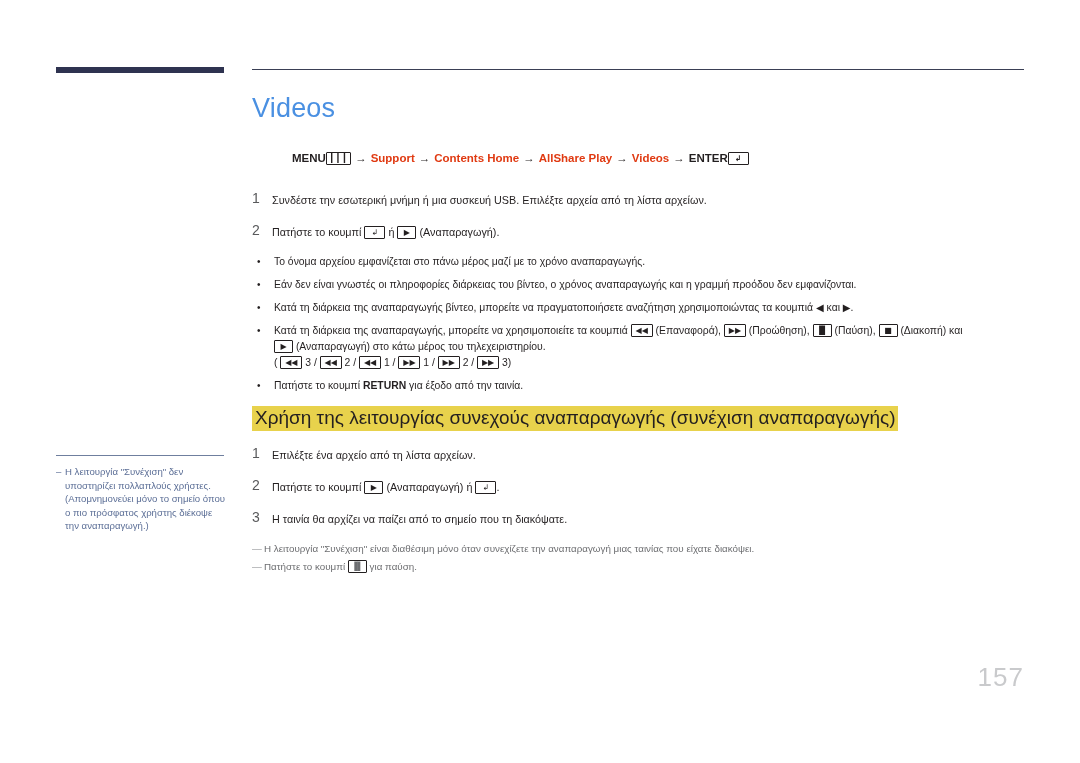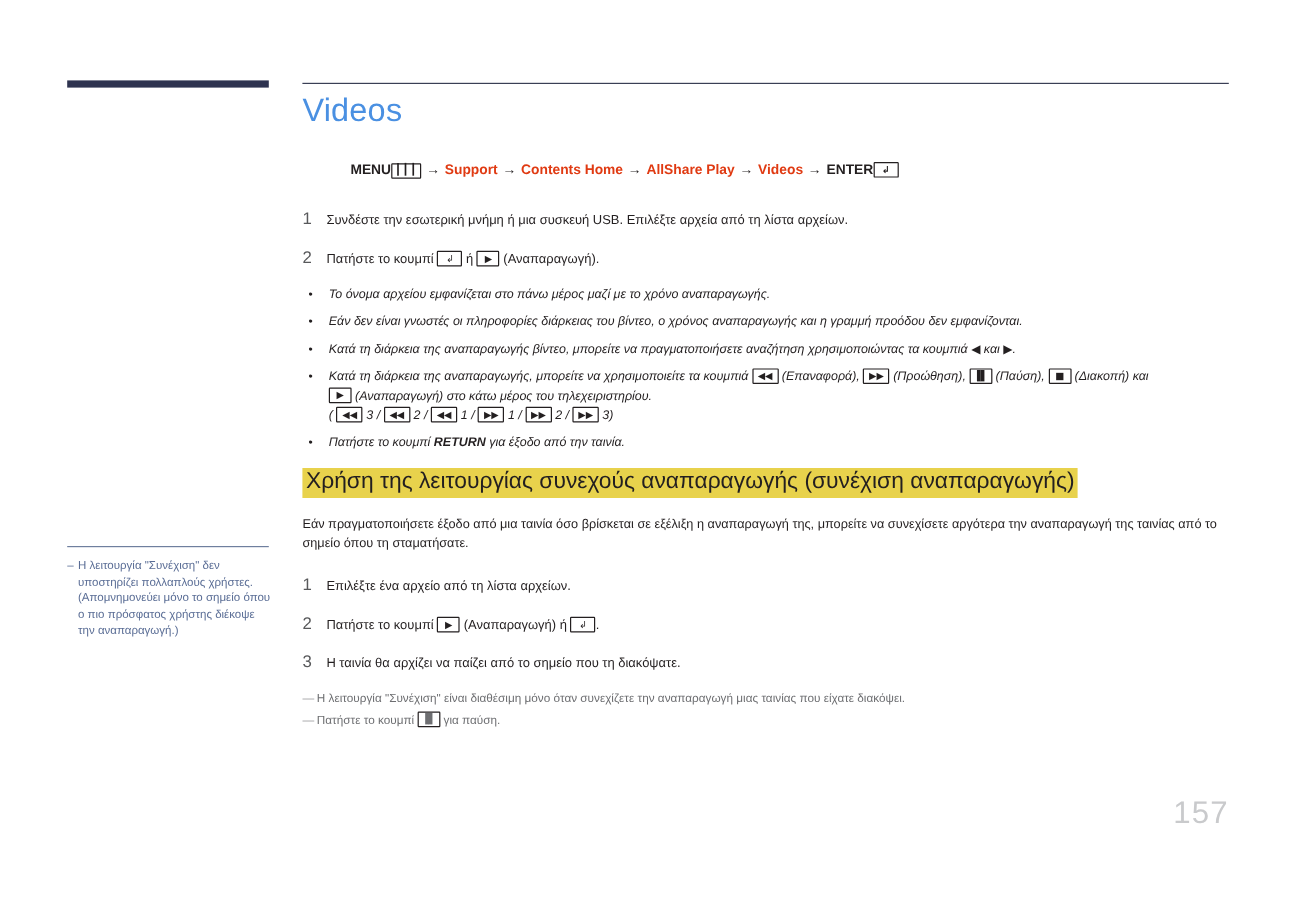--- a/index.html
+++ b/index.html
@@ -57,21 +57,21 @@
     width: 9px;
     flex: 0 0 9px;
     color: #5b6e96;
   }
   .margin-note .txt { flex: 1 1 auto; }
 
   
   #main-col {
     position: absolute;
     left: 252px;
-    top: 76px;
+    top: 92px;
     width: 772px;
   }
 
   #page-title {
     font-size: 27px;
     line-height: 32px;
     color: #4a90e2;
     font-weight: 400;
     letter-spacing: 0.2px;
     margin: 0 0 26px 0;
@@ -151,21 +151,20 @@
     text-align: left;
     padding-left: 5px;
     color: #231f20;
     box-sizing: border-box;
   }
   .bullet .body {
     flex: 1 1 auto;
     font-size: 10.4px;
     line-height: 16px;
     color: #231f20;
-    font-style: italic;
   }
   .bullet .body .sub-line { display: block; }
 
   
   .para {
     font-size: 10.6px;
     line-height: 16px;
     color: #231f20;
     margin: 0 0 18px 0;
   }
@@ -291,21 +290,20 @@
       <div class="dot">•</div>
       <div class="body"><span>Πατήστε το κουμπί </span><b class="strong">RETURN</b><span> για έξοδο από την ταινία.</span></div>
     </div>
 
   </div>
 
   <div style="margin-top:12px;">
     <span class="section-heading-hl">Χρήση της λειτουργίας συνεχούς αναπαραγωγής (συνέχιση αναπαραγωγής)</span>
   </div>
 
-  <p class="para">Εάν πραγματοποιήσετε έξοδο από μια ταινία όσο βρίσκεται σε εξέλιξη η αναπαραγωγή της, μπορείτε να συνεχίσετε αργότερα την αναπαραγωγή της ταινίας από το σημείο όπου τη σταματήσατε.</p>
 
   <div class="step">
     <div class="num">1</div>
     <div class="body">Επιλέξτε ένα αρχείο από τη λίστα αρχείων.</div>
   </div>
 
   <div class="step">
     <div class="num">2</div>
     <div class="body"><span>Πατήστε το κουμπί </span><span class="key">▶</span><span> (Αναπαραγωγή) ή </span><span class="key k-enter">↲</span><span>.</span></div>
   </div>

